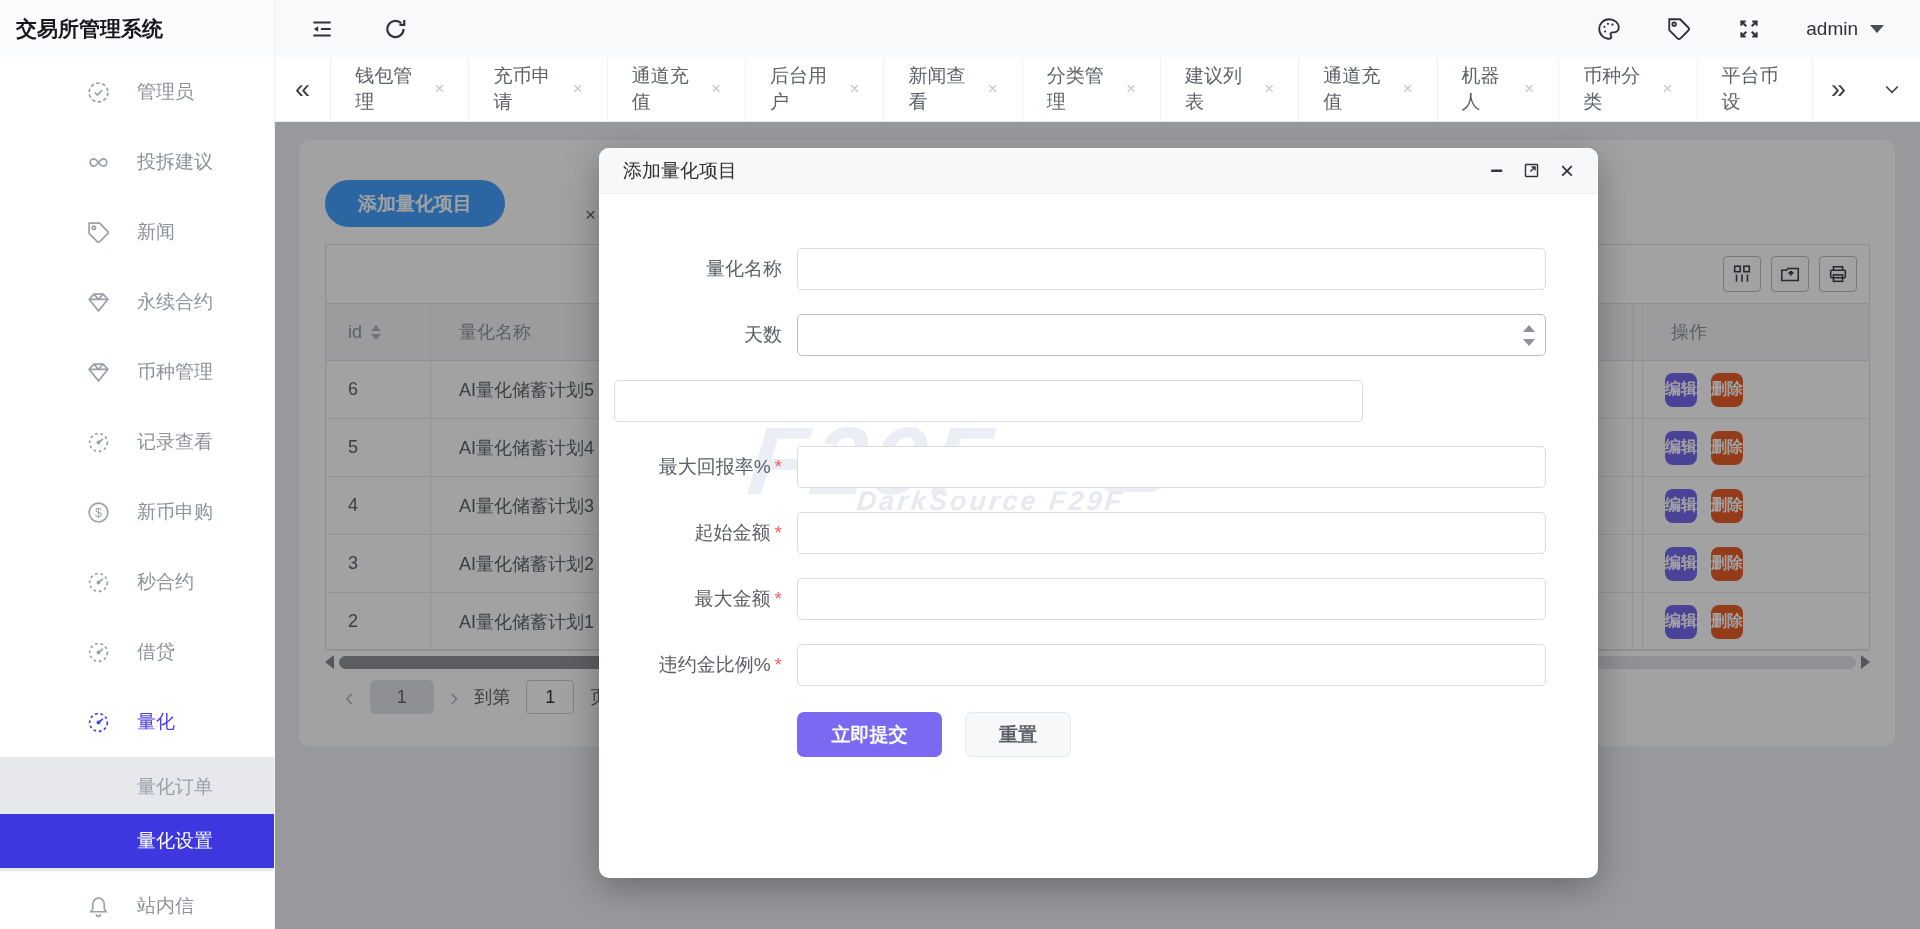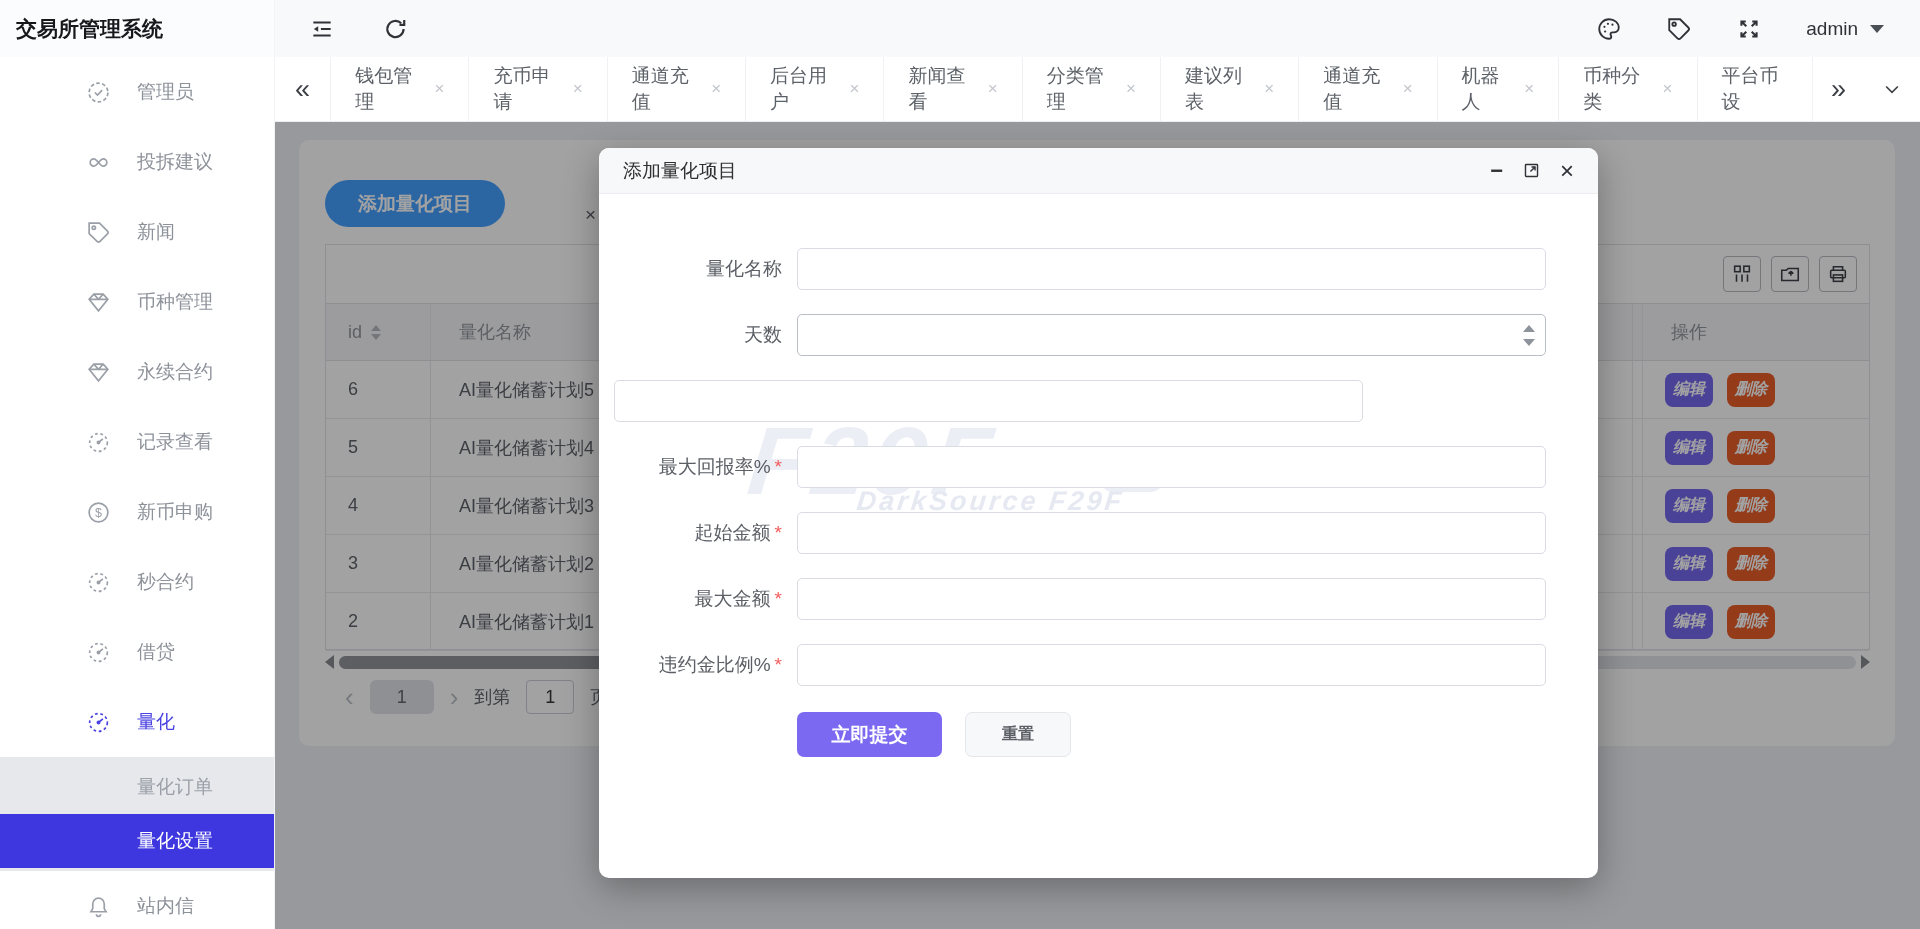--- a/index.html
+++ b/index.html
@@ -75,23 +75,23 @@
     border-right:1px solid #e7e8eb; }
   .t-cell:last-child { border-right:none; }
   .t-header .t-cell { color:#8f9399; }
   .c-id { padding-left:22px; }
   .c-name { padding-left:28px; }
   .c-act { padding-left:22px; gap:14px; }
   .sort { display:inline-flex; flex-direction:column; gap:3px; margin-left:9px; }
   .sort i { width:0; height:0; border-left:5px solid transparent; border-right:5px solid transparent; }
   .sort .u { border-bottom:6px solid #b3b7bd; }
   .sort .d { border-top:6px solid #b3b7bd; }
-  .mini-btn { height:34px; padding:0 8px; border-radius:8px; border:none; color:#fff;
+  .mini-btn { height:34px; padding:0 0; border-radius:8px; border:none; color:#fff;
     font-size:16px; font-weight:bold; cursor:pointer;
-    font-family:"Liberation Sans","DejaVu Sans",sans-serif;font-style:italic; }
+    font-family:"Liberation Sans","DejaVu Sans",sans-serif; }
   .mini-edit { background:#7264eb; }
   .mini-del { background:#e85a23; }
 
   .hscroll { position:absolute; left:26px; top:514px; width:1545px; height:16px;
     display:flex; align-items:center; }
   .hs-arrow { width:0; height:0; }
   .hs-left { border-top:7px solid transparent; border-bottom:7px solid transparent;
     border-right:9px solid #84878c; margin-right:5px; }
   .hs-right { border-top:7px solid transparent; border-bottom:7px solid transparent;
     border-left:9px solid #84878c; margin-left:5px; }
@@ -151,21 +151,21 @@
   .spin i { width:0; height:0; border-left:6px solid transparent; border-right:6px solid transparent; }
   .spin .su { border-bottom:7px solid #8d929b; }
   .spin .sd { border-top:7px solid #8d929b; }
 
   .m-submit { position:absolute; left:198px; top:518px; width:145px; height:45px;
     background:#7b6af1; border:none; border-radius:7px; color:#fff; font-size:19px;
     font-weight:bold; cursor:pointer; z-index:1;
     font-family:"Liberation Sans","DejaVu Sans",sans-serif; }
   .m-reset { position:absolute; left:366px; top:518px; width:106px; height:45px;
     background:#f7f8fa; border:1px solid #e4e6ec; border-radius:7px; color:#5c6066;
-    font-size:16px; font-weight:bold; cursor:pointer; z-index:1;
+    font-size:19px; font-weight:bold; cursor:pointer; z-index:1;
     font-family:"Liberation Sans","DejaVu Sans",sans-serif; }
 </style>
 </head>
 <body>
 
 <div id="app">
 
   <div class="sidebar">
     <div class="logo">交易所管理系统</div>
 
@@ -187,28 +187,28 @@
           <path d="M20.6 13.4l-7.2 7.2a2 2 0 0 1-2.8 0L3 13V3h10l7.6 7.6a2 2 0 0 1 0 2.8z"></path>
           <circle cx="7.5" cy="7.5" r="1.6"></circle>
         </svg>
       <span>新闻</span>
     </div>
     <div class="menu-item">
       <svg viewBox="0 0 24 24" fill="none" stroke="currentColor" stroke-width="1.6">
           <path d="M7.5 4h9L21 9l-9 11L3 9z"></path>
           <path d="M3 9h18M7.5 4L12 9l4.5-5"></path>
         </svg>
-      <span>币种管理</span>
+      <span>永续合约</span>
     </div>
     <div class="menu-item">
       <svg viewBox="0 0 24 24" fill="none" stroke="currentColor" stroke-width="1.6">
           <path d="M7.5 4h9L21 9l-9 11L3 9z"></path>
           <path d="M3 9h18M7.5 4L12 9l4.5-5"></path>
         </svg>
-      <span>永续合约</span>
+      <span>币种管理</span>
     </div>
     <div class="menu-item">
       <svg viewBox="0 0 24 24" fill="none" stroke="currentColor" stroke-width="1.6">
           <circle cx="12" cy="12" r="8.5" stroke-dasharray="2.6 2.6"></circle>
           <path d="M12 12l4.2-3.4"></path>
           <circle cx="12" cy="12" r="1.1" fill="currentColor"></circle>
         </svg>
       <span>记录查看</span>
     </div>
     <div class="menu-item">

